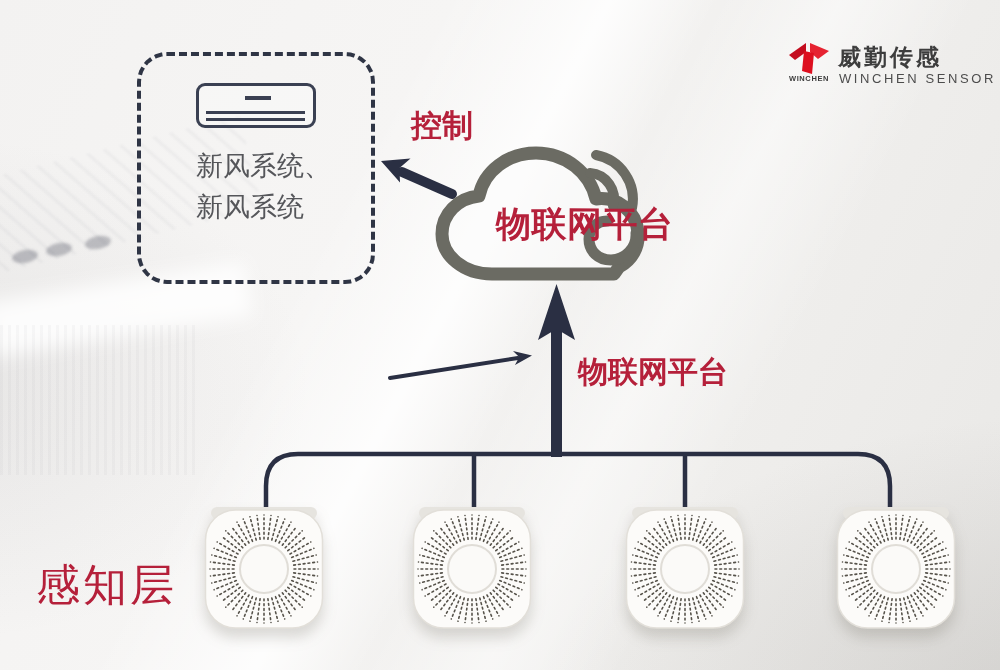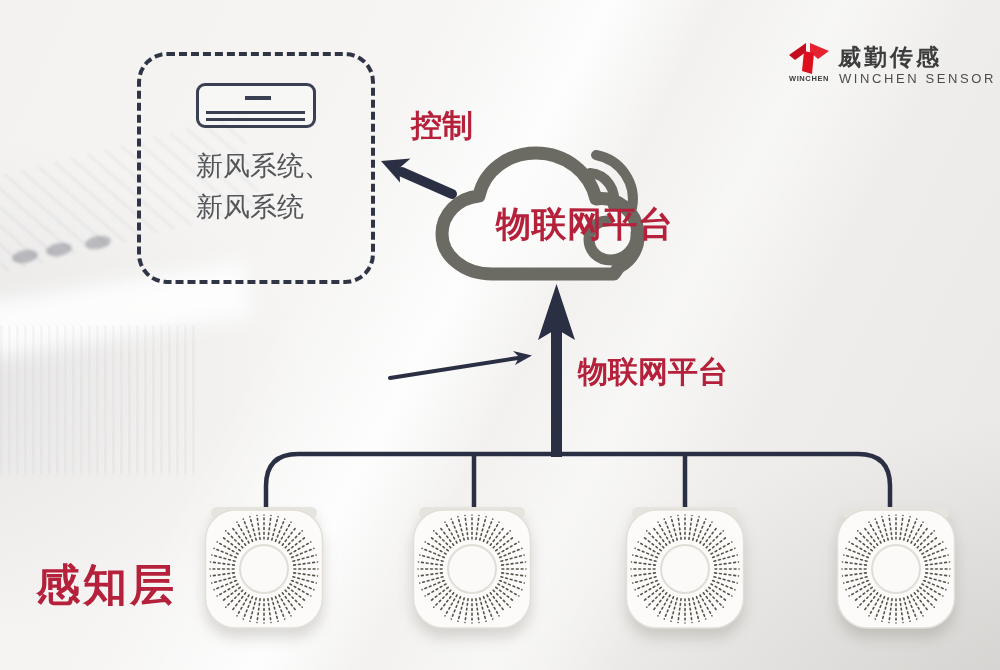--- a/index.html
+++ b/index.html
@@ -55,21 +55,21 @@
   .cloud-svg{position:absolute;left:428px;top:143px}
   .cloud-stroke{stroke:var(--gray);fill:rgba(252,252,251,.55);stroke-linejoin:round;stroke-linecap:round}
   .cloud-thin{stroke:var(--gray);fill:none;stroke-linecap:round}
 
   
   .lbl{position:absolute;color:var(--red);white-space:nowrap}
   .lbl-control{left:411px;top:105px;font-size:31px;font-weight:bold}
   .lbl-platform{left:496px;top:201px;font-size:35px;font-weight:bold;letter-spacing:.5px;z-index:5}
   .lbl-protocol{left:224px;top:352px;font-size:31px;font-weight:600}
   .lbl-wired{left:578px;top:352px;font-size:30px;font-weight:bold}
-  .lbl-layer{left:36px;top:556px;font-size:44px;font-weight:bold;letter-spacing:3px}
+  .lbl-layer{left:36px;top:556px;font-size:44px;font-weight:normal;letter-spacing:3px}
 
   
   .wires{position:absolute;left:0;top:0;pointer-events:none}
   .navy-line{stroke:var(--navy);fill:none}
   .navy-fill{fill:var(--navy)}
 
   
   .sensor{position:absolute;top:506px;width:120px;height:124px;
     filter:drop-shadow(0 9px 7px rgba(80,74,62,.20));}
   .sensor:nth-child(1){left:204px}

